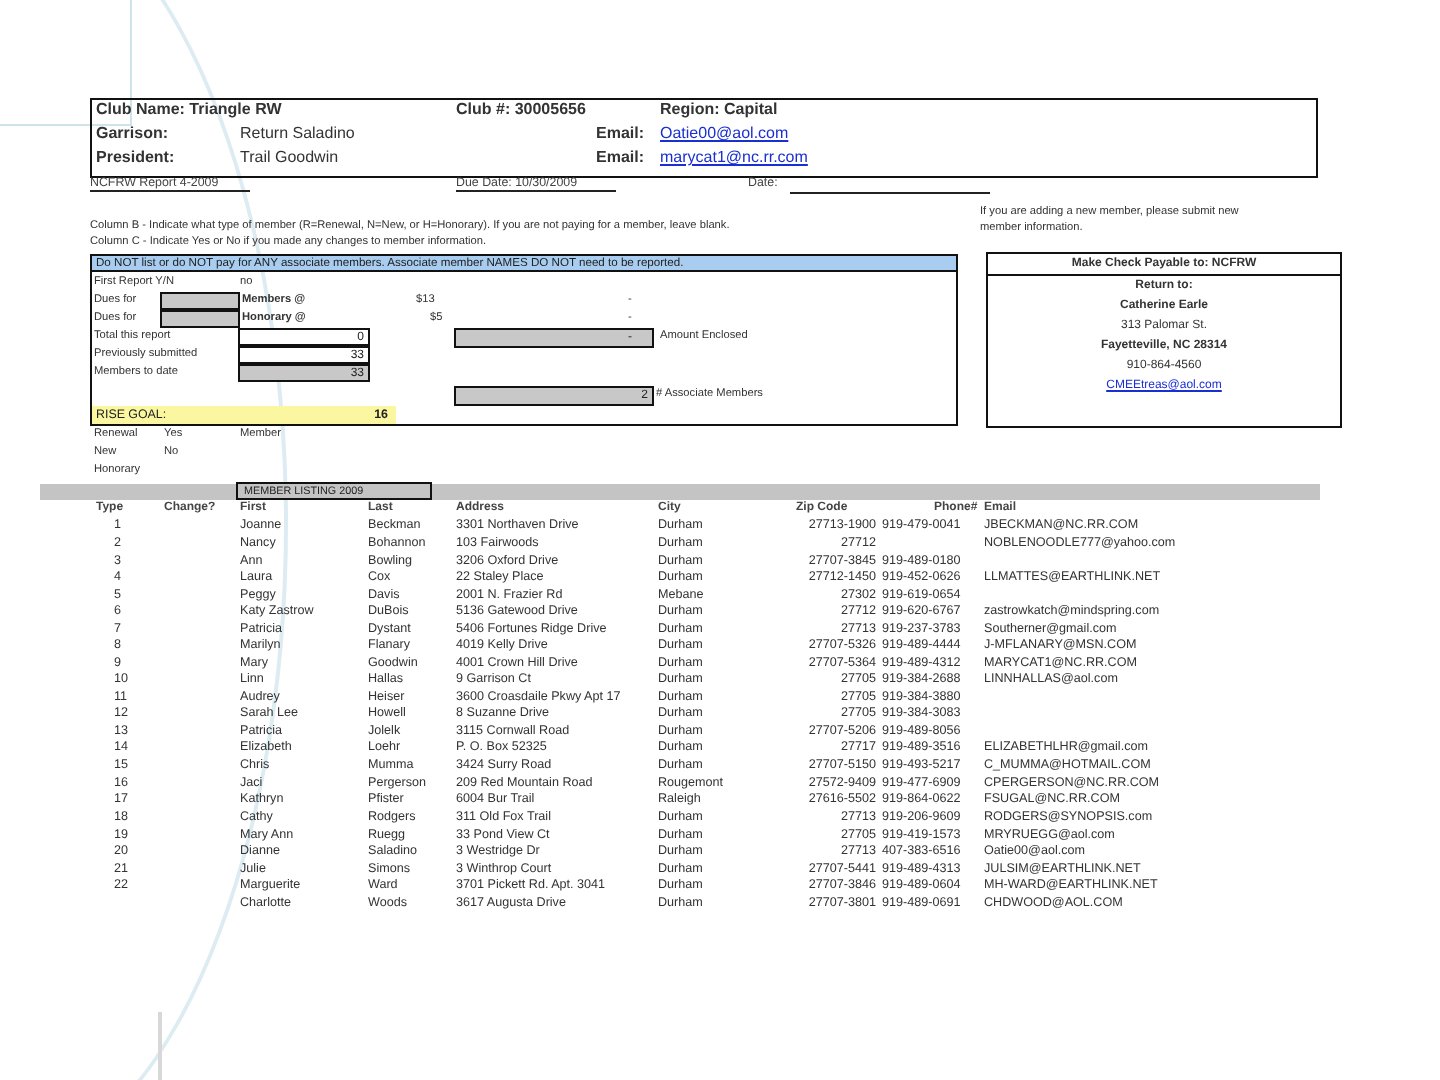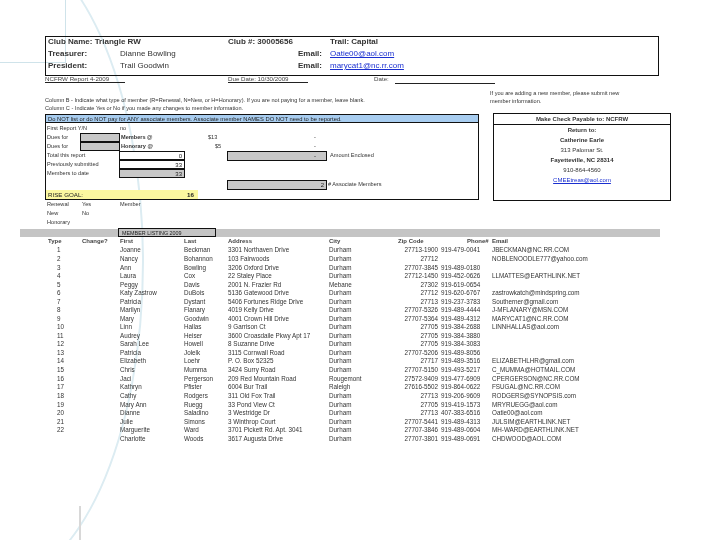--- a/index.html
+++ b/index.html
@@ -11,21 +11,21 @@
       position: absolute; left: -150px; top: -60px; width: 290px; height: 640px;
       border: 2px solid #dcecf2; border-radius: 50%; pointer-events: none;
     }
     .deco-rect {
       position: absolute; left: -10px; top: -10px; width: 75px; height: 72px;
       border: 1px solid #cfe3ea; border-left: none; border-top: none; pointer-events: none;
     }
     .deco-line {
       position: absolute; left: 79px; top: 506px; width: 2px; height: 40px; background: #d8d8d8;
     }
-    .page { position: absolute; left: 0; top: 0; width: 720px; height: 428px; }
+    .page { position: absolute; left: 0; top: 13px; width: 720px; height: 428px; }
     .abs { position: absolute; white-space: nowrap; }
     .hdr-box {
       position: absolute; left: 45px; top: 36px; width: 612px; height: 38px;
       border: 1.5px solid #111;
     }
     .hdr-t { font-size: 8px; font-weight: bold; color: #333; }
     .hdr-v { font-size: 8px; color: #333; }
     .link { color: #1a2fd0; text-decoration: underline; font-size: 8px; }
     .underline { border-bottom: 1px solid #222; }
     .small { font-size: 6.2px; color: #444; }
@@ -67,24 +67,24 @@
 
 <div class="deco-circle"></div>
 <div class="deco-rect"></div>
 <div class="deco-line"></div>
 
 <div class="page">
 
   <div class="hdr-box"></div>
   <div class="abs hdr-t" style="left:48px;top:37px;">Club Name: Triangle RW</div>
   <div class="abs hdr-t" style="left:228px;top:37px;text-align:right;">Club #: 30005656</div>
-  <div class="abs hdr-t" style="left:330px;top:37px;">Trail: Capital</div>
-
-  <div class="abs hdr-t" style="left:48px;top:49px;">Treasurer:</div>
-  <div class="abs hdr-v" style="left:120px;top:49px;">Dianne Bowling</div>
+  <div class="abs hdr-t" style="left:330px;top:37px;">Region: Capital</div>
+
+  <div class="abs hdr-t" style="left:48px;top:49px;">Garrison:</div>
+  <div class="abs hdr-v" style="left:120px;top:49px;">Return Saladino</div>
   <div class="abs hdr-t" style="left:298px;top:49px;">Email:</div>
   <div class="abs link" style="left:330px;top:49px;">Oatie00@aol.com</div>
 
   <div class="abs hdr-t" style="left:48px;top:61px;text-align:center;">President:</div>
   <div class="abs hdr-v" style="left:120px;top:61px;">Trail Goodwin</div>
   <div class="abs hdr-t" style="left:298px;top:61px;">Email:</div>
   <div class="abs link" style="left:330px;top:61px;">marycat1@nc.rr.com</div>
 
   <div class="abs small underline" style="left:45px;top:75px;width:80px;">NCFRW Report 4-2009</div>
   <div class="abs small underline" style="left:228px;top:75px;width:80px;">Due Date: 10/30/2009</div>

